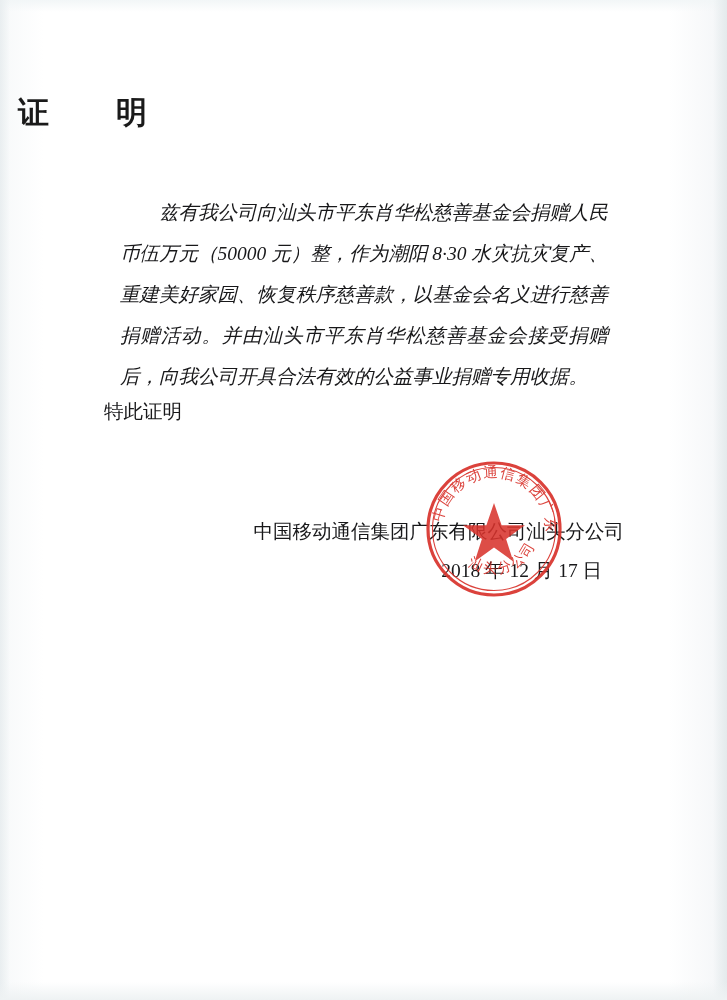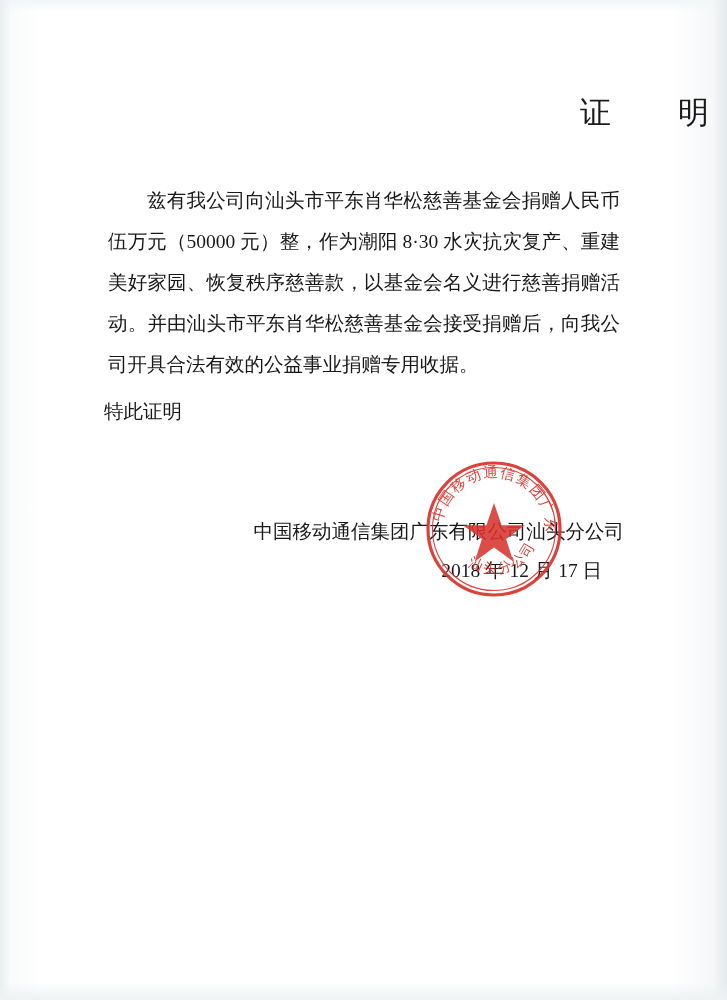--- a/index.html
+++ b/index.html
@@ -51,43 +51,44 @@
     width: 100%; height: 12px;
     background: linear-gradient(180deg, #f2f6f7 0%, rgba(255,255,255,0) 100%);
     pointer-events: none;
   }
 
   .doc-title {
     position: absolute;
     top: 92px;
     left: 0;
     width: 727px;
-    text-align: right;
+    text-align: left;
     font-size: 31px;
-    font-weight: normal;
+    font-weight: bold;
     letter-spacing: 18px;
     text-indent: 18px;
     color: #1a1a1a;
     font-family: "Liberation Serif", serif;
   }
 
   .body-block {
     position: absolute;
     top: 176px;
     left: 104px;
     width: 520px;
     font-size: 19.5px;
     line-height: 41px;
     color: #18181a;
     text-align: justify;
     text-justify: inter-ideograph;
   }
   .body-block p {
-    margin: 4px;
+    margin: 16px;
     text-indent: 39px;
+    font-style: italic;
   }
 
   .closing {
     position: absolute;
     top: 396px;
     left: 104px;
     font-size: 19.5px;
     line-height: 32px;
     color: #18181a;
     text-align: center;

